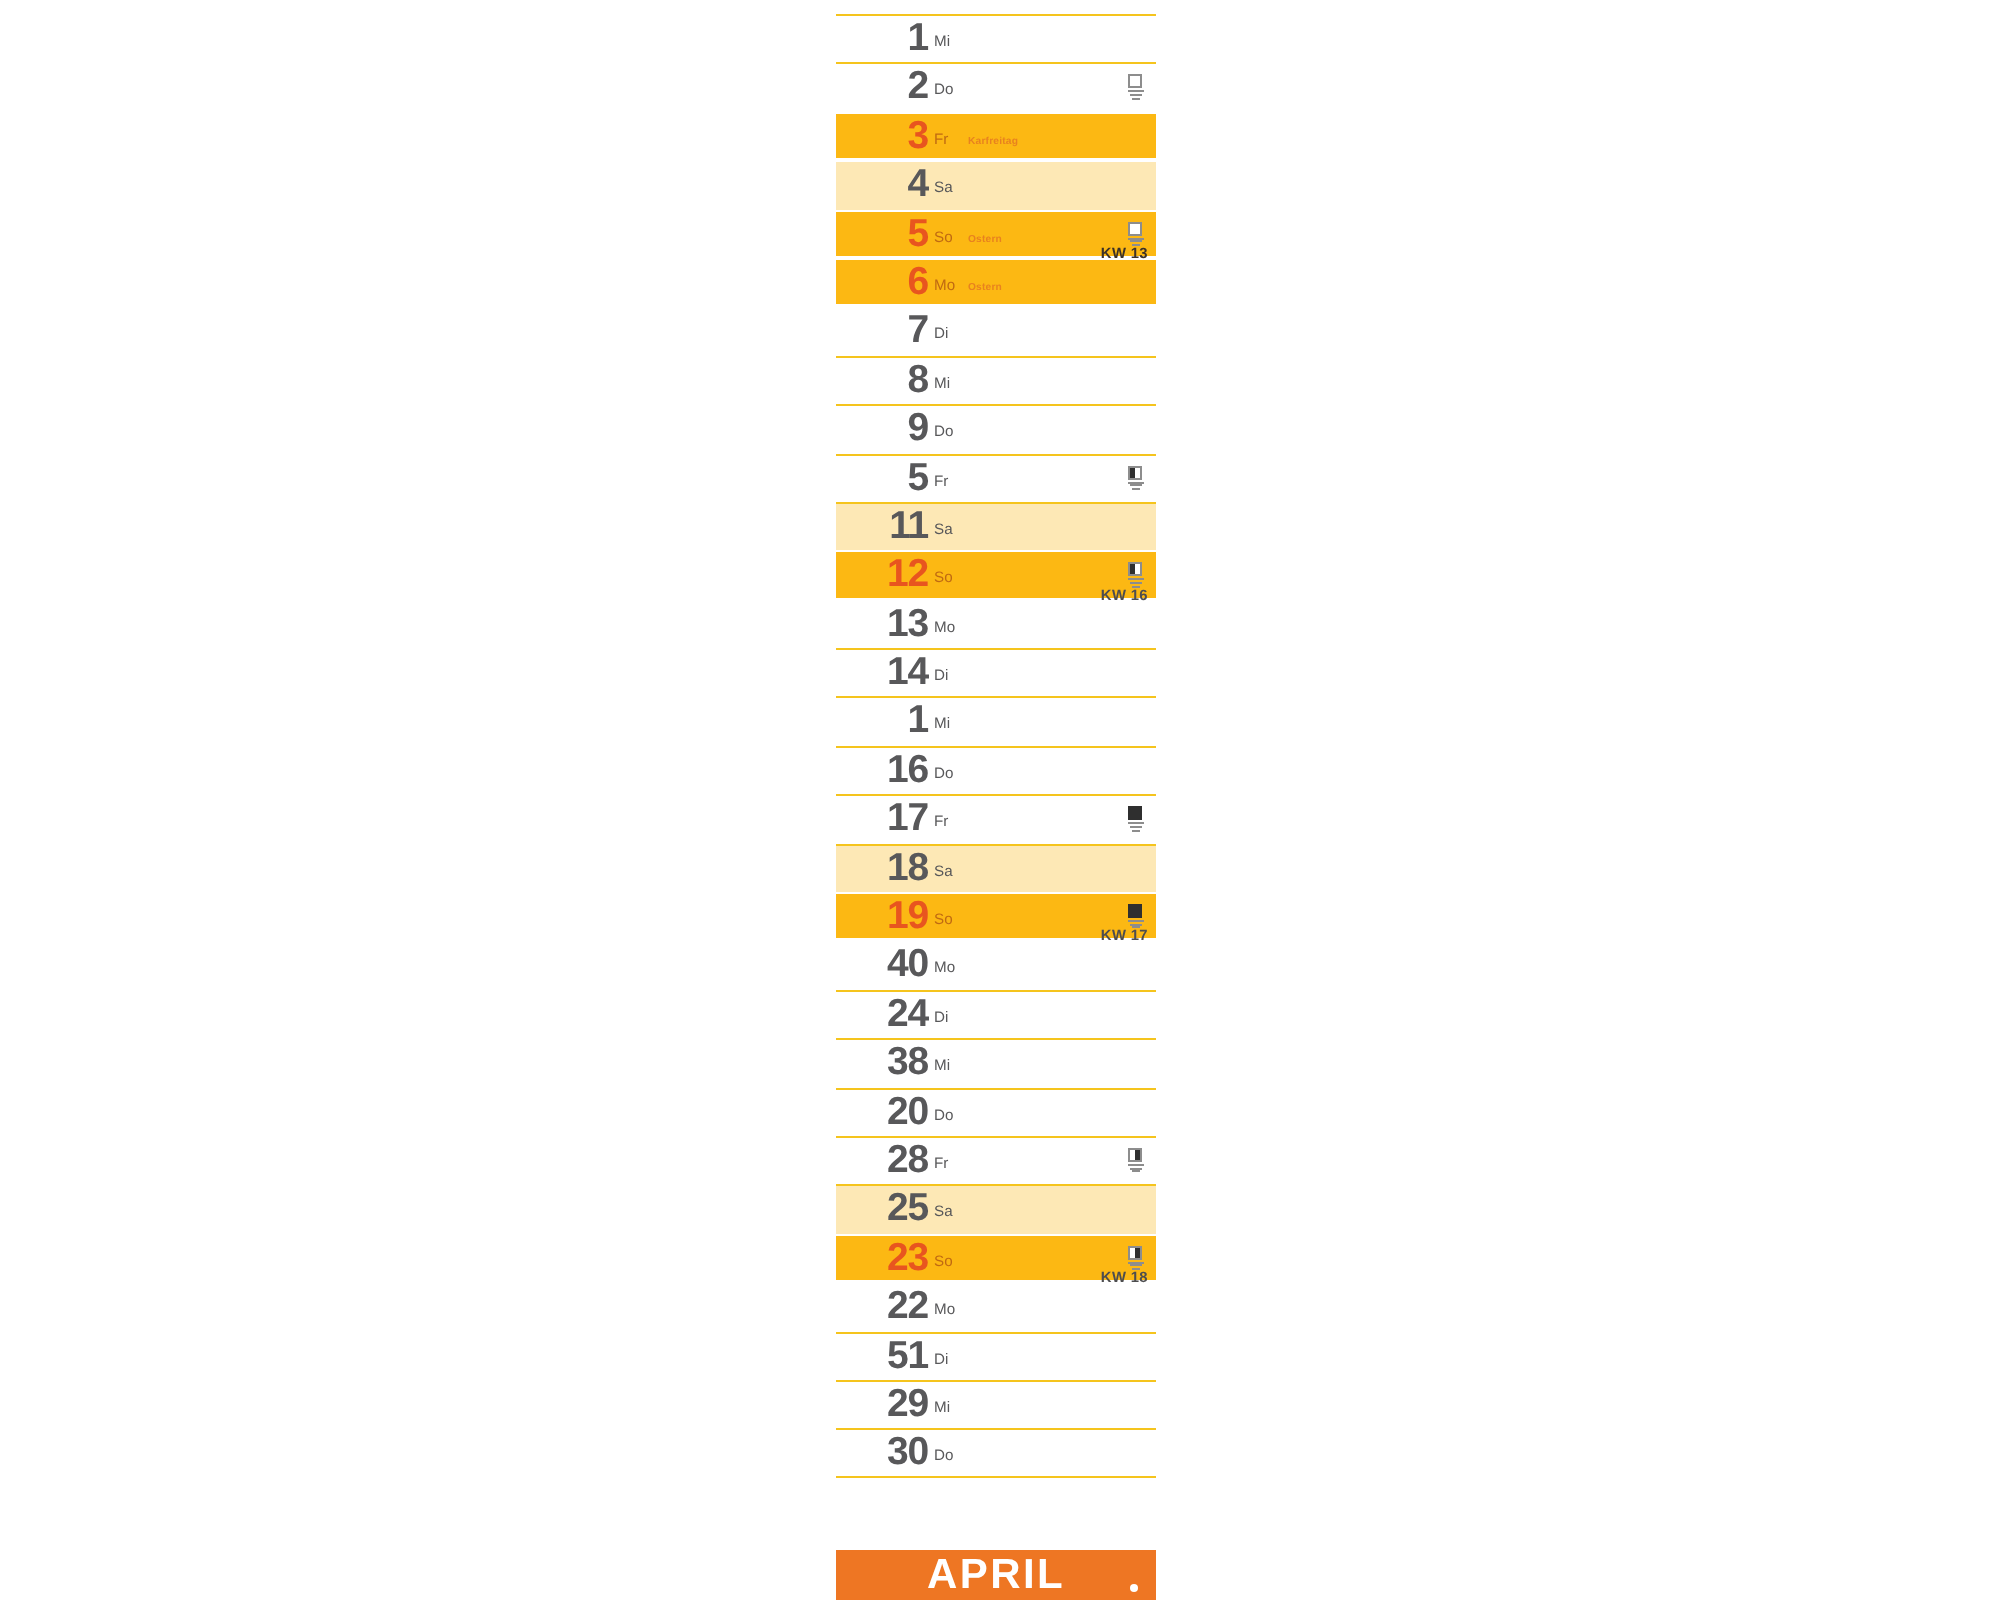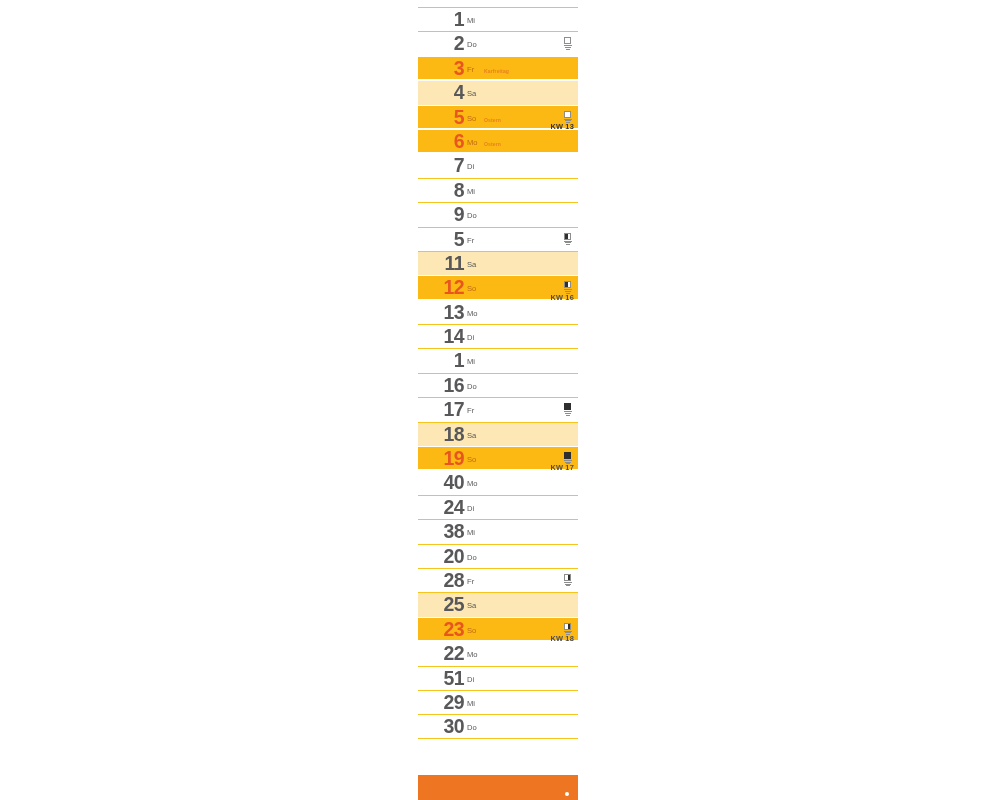--- a/index.html
+++ b/index.html
@@ -394,14 +394,15 @@
         <div class="day-abbr">Mi</div>
       </div>
       <div class="day-row weekday last-row">
         <div class="day-num">30</div>
         <div class="day-abbr">Do</div>
       </div>
     </div>
 </div>
 
 <div id="month-banner">
+  <div id="month-name">APRIL</div>
   <div id="month-dot"></div>
 </div>
 
 </body></html>

